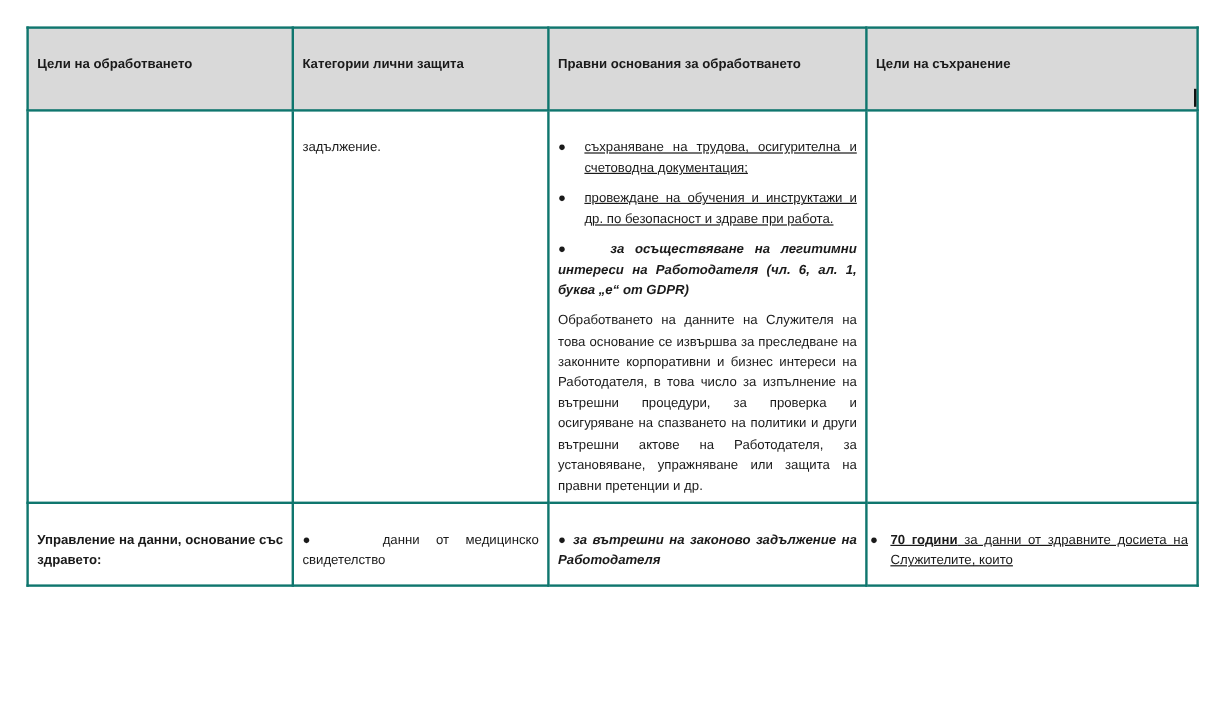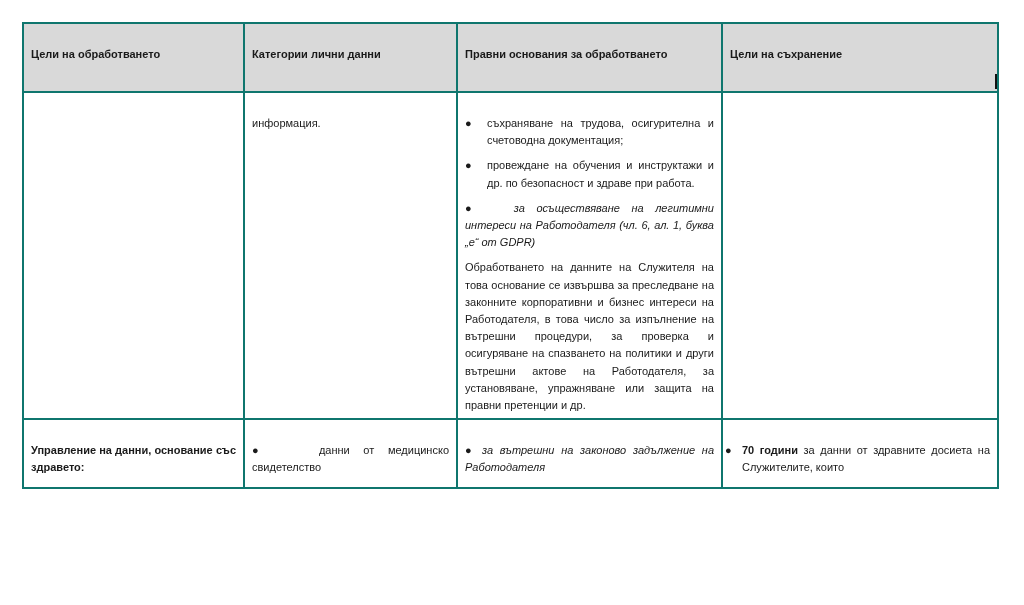--- a/index.html
+++ b/index.html
@@ -5,50 +5,50 @@
   html, body { margin:0; padding:0; background:#ffffff; }
   body { width:1024px; height:605px; overflow:hidden; position:relative;
          font-family:"Liberation Sans", "DejaVu Sans", sans-serif; color:#1a1a1a; }
   .tbl { position:absolute; left:22px; top:22px; width:975px; border-collapse:collapse; table-layout:fixed; }
   .tbl td, .tbl th { border:2px solid #0f766e; vertical-align:top; font-size:11px; line-height:17.2px; padding:22px 7px 6px 7px; }
   .tbl th { background:#d9d9d9; font-weight:bold; text-align:left; height:39px; }
   col.c1 { width:221px; } col.c2 { width:213px; } col.c3 { width:265px; } col.c4 { width:276px; }
   .just { text-align:justify; }
   .bul { display:flex; margin:0; }
   .bul .dot { width:22px; flex:none; }
-  .bul .txt { flex:1; text-align:justify; }
+  .bul .txt { flex:1; text-align:justify;text-decoration:underline; }
   .para { margin:0 0 8px 0; }
-  .bi { font-weight:normal; font-style:italic; }
+  .bi { font-weight:bold; font-style:italic; }
   .b { font-weight:bold; }
   .row2 td { height:39px; overflow:hidden; }
   .lastcell { padding-bottom:4px !important; }
   .marker { position:absolute; left:995px; top:74px; width:2px; height:15px; background:#111; }
 </style>
 </head>
 <body>
 
 <table class="tbl">
   <colgroup>
       <col class="c1">
       <col class="c2">
       <col class="c3">
       <col class="c4">
     </colgroup>
   <thead>
     <tr>
       <th>Цели на обработването</th>
-      <th>Категории лични данни</th>
+      <th>Категории лични защита</th>
       <th class="just">Правни основания за обработването</th>
       <th>Цели на съхранение</th>
     </tr>
   </thead>
   <tbody>
     <tr>
       <td></td>
-      <td>информация.</td>
+      <td>задължение.</td>
       <td class="lastcell">
         <div class="bul para">
           <span class="dot">●</span>
           <span class="txt">съхраняване на трудова, осигурителна и счетоводна документация;</span>
         </div>
         <div class="bul para">
           <span class="dot">●</span>
           <span class="txt">провеждане на обучения и инструктажи и др. по безопасност и здраве при работа.</span>
         </div>
         <div class="para just bi">

